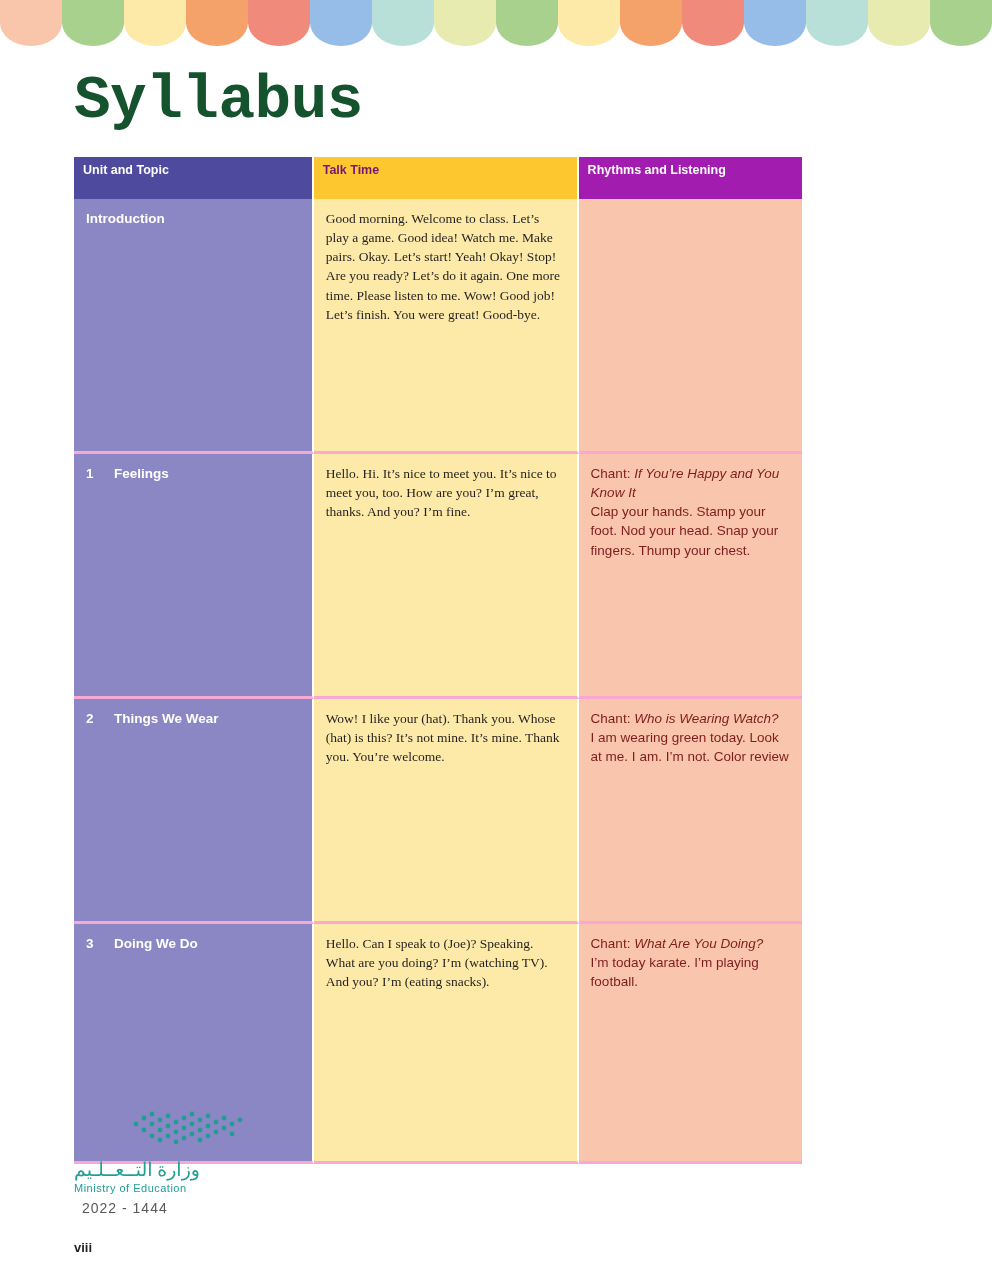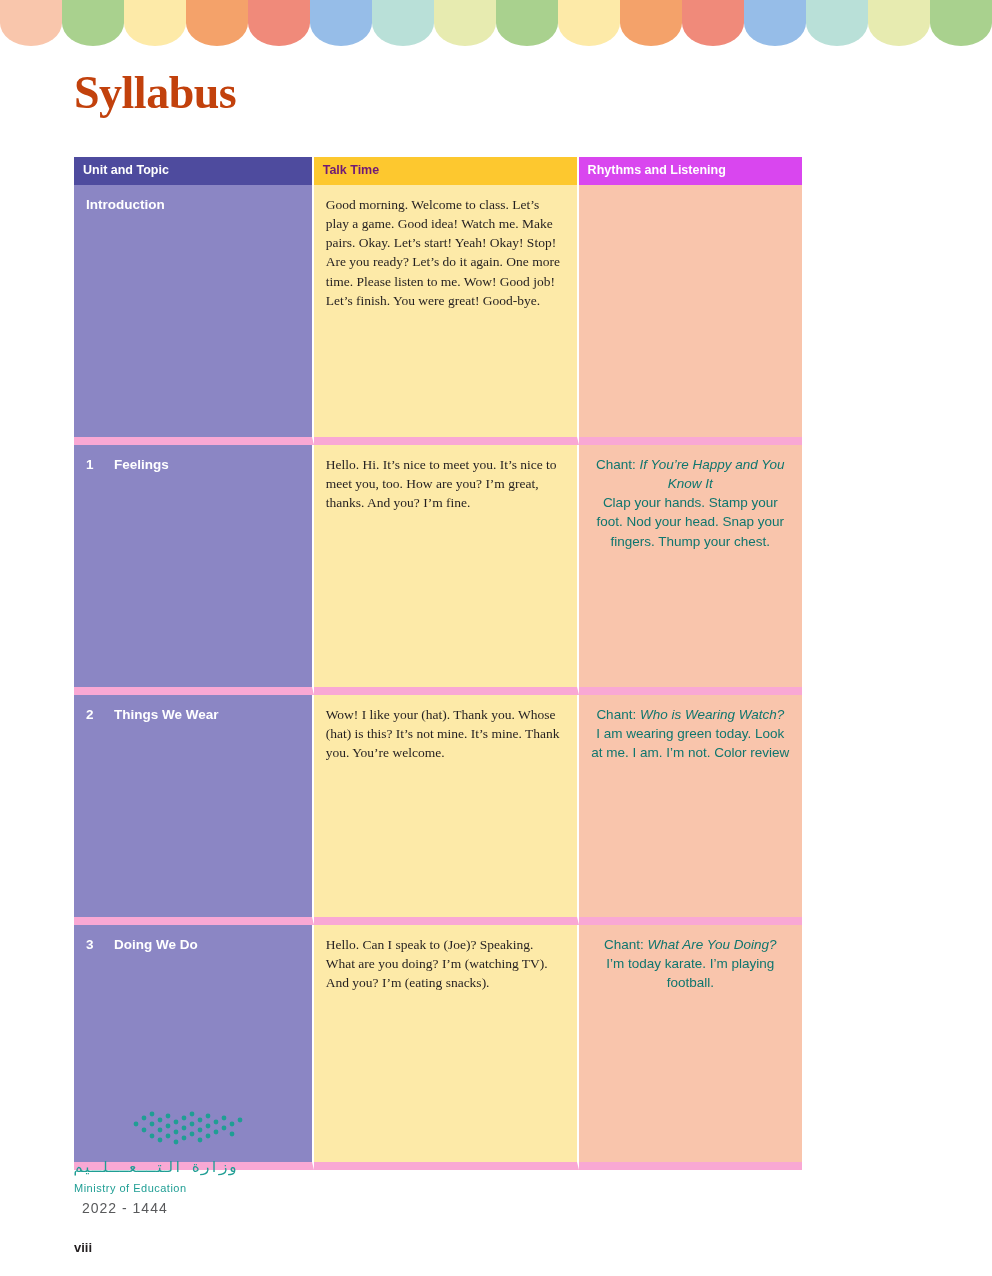--- a/index.html
+++ b/index.html
@@ -31,68 +31,68 @@
     height: 46px;
     border-bottom-left-radius: 62px 46px;
     border-bottom-right-radius: 62px 46px;
   }
 
   
   .page-title {
     position: absolute;
     top: 66px;
     left: 74px;
-    font-size: 46px;
-    font-weight: bold;
-    color: #c2410c;
+    font-size: 61px;
+    font-weight: bold;
+    color: #14532d;
     letter-spacing: -0.5px;
-    font-family: Liberation Serif, serif;
+    font-family: Liberation Mono, monospace;
   }
 
   
   .syllabus-table {
     position: absolute;
     top: 157px;
     left: 74px;
     width: 728px;
     border-collapse: separate;
     border-spacing: 0;
   }
   .syllabus-table th {
     text-align: left;
     font-size: 12.5px;
     font-weight: bold;
-    padding: 6px 9px 7px 9px;
+    padding: 6px 9px 21px 9px;
     vertical-align: middle;
     border-right: 2px solid #ffffff;
     line-height: 1.2;
   }
   .syllabus-table th.last { border-right: none; }
   .th-unit { background: #4e4b9e; color: #ffffff; width: 236px; }
   .th-talk { background: #fdc82f; color: #701a75; width: 268px; }
-  .th-rhythms { background: #d946ef; color: #ffffff; width: 224px; }
+  .th-rhythms { background: #a21caf; color: #ffffff; width: 224px; }
 
   .syllabus-table td {
     vertical-align: top;
     font-size: 13.5px;
     line-height: 1.42;
     padding: 10px 12px 12px 12px;
     border-right: 2px solid #ffffff;
-    border-bottom: 8px solid #f9a8d4;
+    border-bottom: 3px solid #f9a8d4;
   }
   .syllabus-table td.last { border-right: none; }
   .cell-unit {
     background: #8b86c4;
     color: #ffffff;
     font-weight: bold;
     font-size: 13.5px;
     padding-left: 12px;
   }
   .cell-talk { background: #fdeaa8; color: #231f20; font-family: Liberation Serif, serif; }
-  .cell-rhythms { background: #f9c5ac; color: #0f766e; text-align: center; }
+  .cell-rhythms { background: #f9c5ac; color: #7f1d1d; }
 
   .unit-row { display: flex; gap: 10px; }
   .unit-num { width: 18px; flex: 0 0 18px; }
   .unit-name { flex: 1 1 auto; }
   .unit-plain { display: block; }
 
   .chant-label { }
   .chant-title { font-style: italic; }
 
   
@@ -112,25 +112,25 @@
     position: absolute;
     left: 56px;
     top: -10px;
     width: 120px;
     height: 40px;
   }
   .moe-arabic {
     position: absolute;
     top: 38px;
     left: 0;
-    font-size: 15px;
+    font-size: 19px;
     color: #1f9e94;
     letter-spacing: 1px;
     direction: rtl;
-    font-family: Liberation Mono, monospace;
+    font-family: Liberation Serif, serif;
   }
   .moe-english {
     position: absolute;
     top: 62px;
     left: 0;
     font-size: 11px;
     color: #1f9e94;
     letter-spacing: 0.5px;
   }
   .moe-year {

